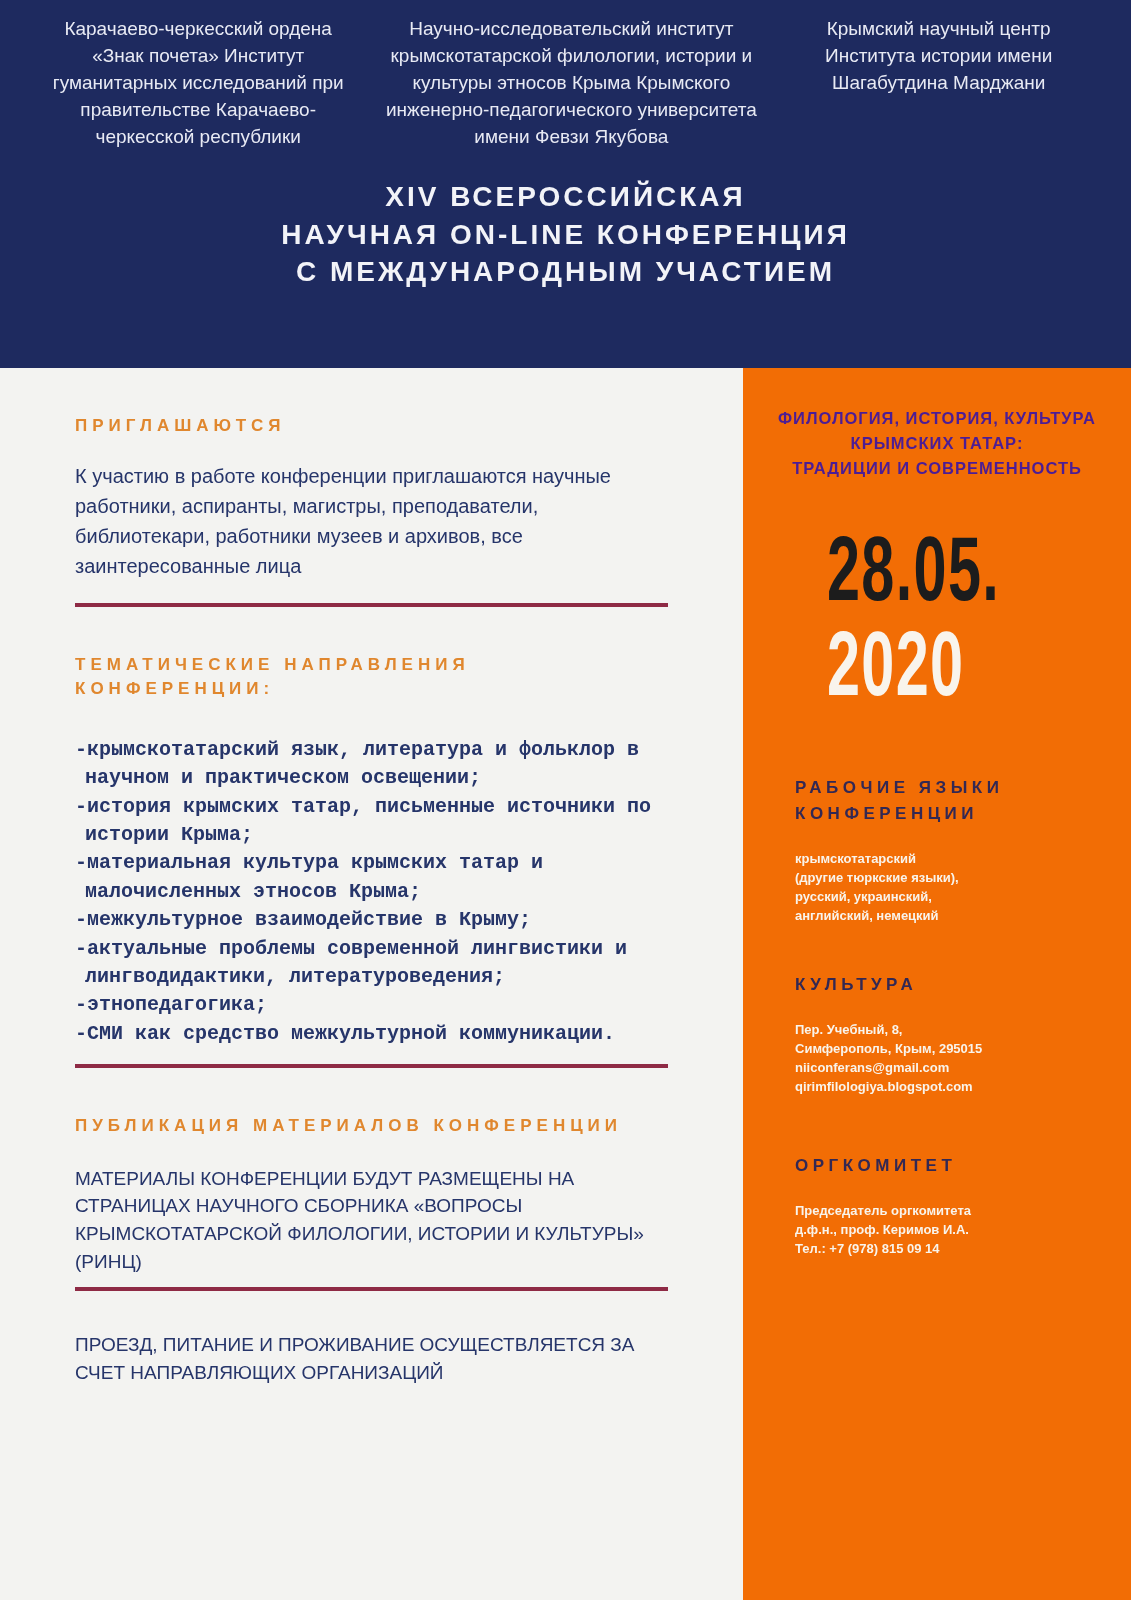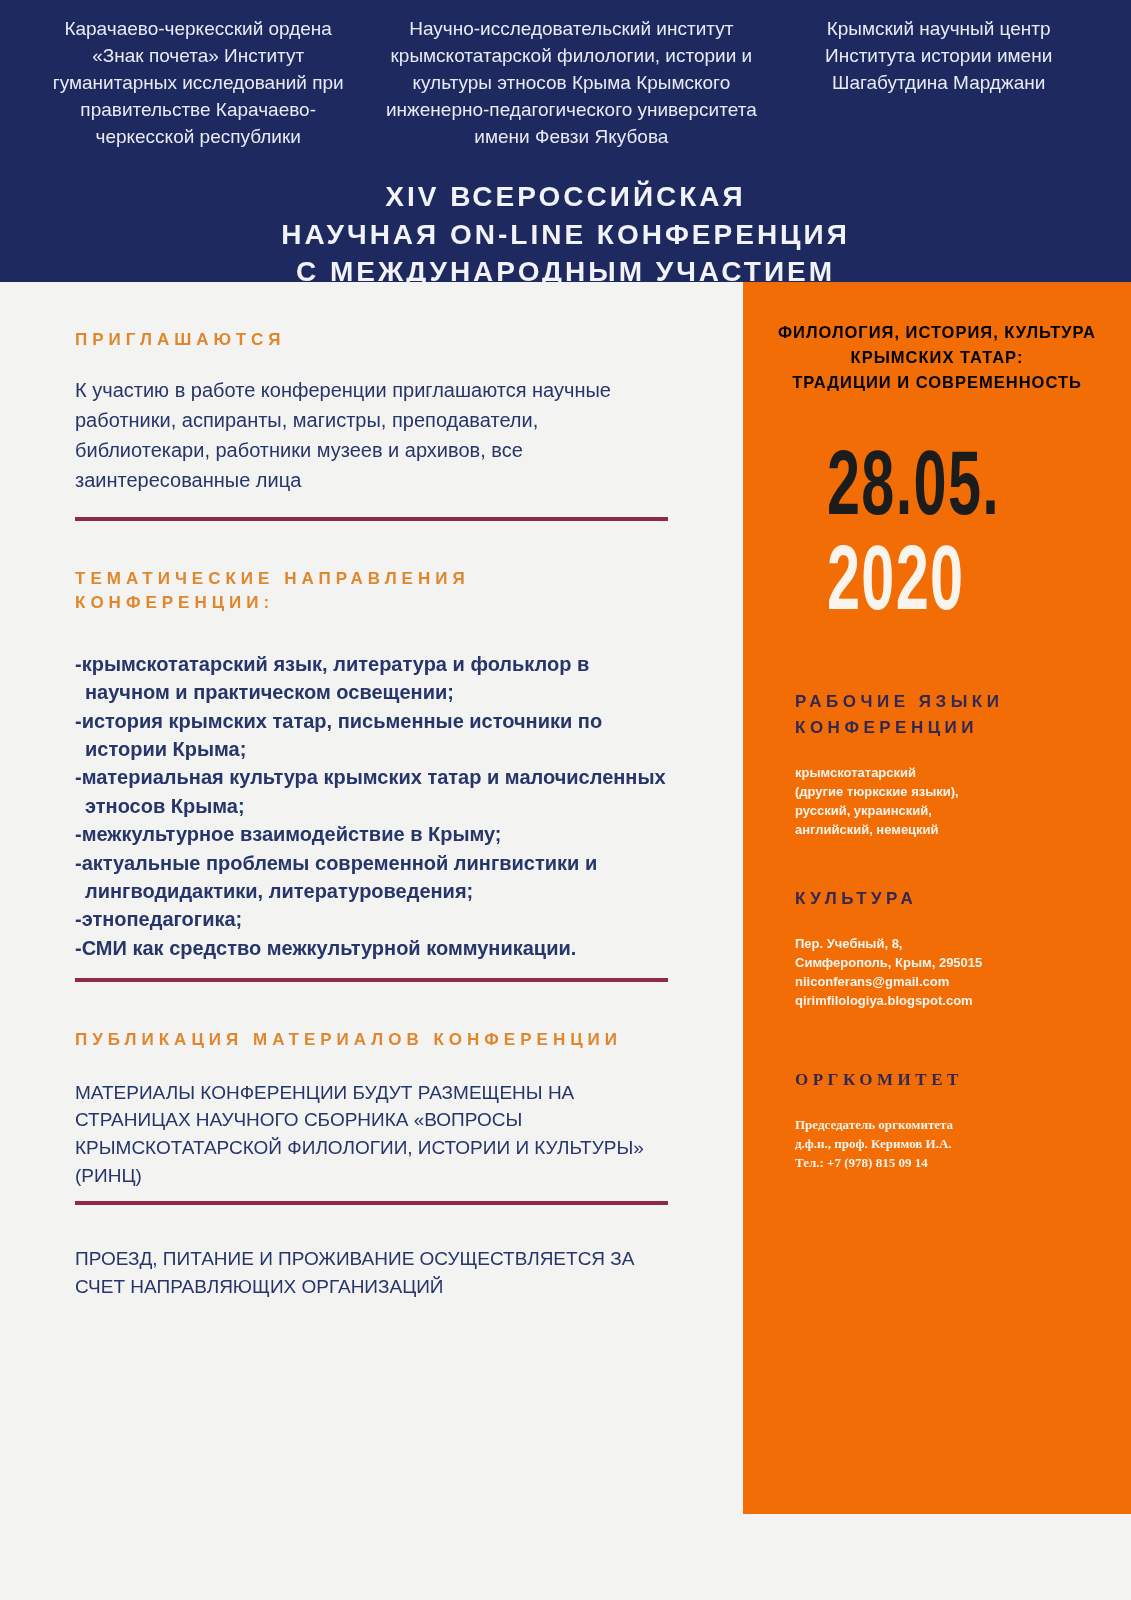--- a/index.html
+++ b/index.html
@@ -7,21 +7,21 @@
     position:relative;
     width:1131px; height:1600px;
     margin:0 auto;
     background:#F3F3F1;
     font-family:"Liberation Sans", sans-serif;
     overflow:hidden;
   }
 
   
   .banner {
-    height:282px;
+    height:368px;
     background:#1E2A5F;
     box-sizing:border-box;
     padding:16px 46px 0;
   }
   .institutions {
     display:flex;
     justify-content:space-between;
     gap:20px;
   }
   .inst {
@@ -81,32 +81,32 @@
   .rule-3 { margin:12px 0 40px; }
   .topics-list {
     list-style:none;
     margin:34px 0 0;
     padding:0;
     color:#26356A;
     font-size:20px;
     font-weight:700;
     line-height:1.42;
   }
-  .topics-list li { padding-left:10px; text-indent:-10px; }
+  .topics-list li { padding-left:10px; text-indent:-10px;font-family:Liberation Mono, monospace; }
   .pub-head { margin-bottom:26px; }
 
   
   .right {
     width:388px;
     background:#F26D05;
     box-sizing:border-box;
     padding:38px 0 0;
   }
   .theme {
-    color:#000000;
+    color:#4c1d95;
     font-weight:800;
     font-size:16.5px;
     letter-spacing:1px;
     text-align:center;
     line-height:1.5;
     white-space:pre-line;
     margin:0 6px;
   }
   .date { padding-left:84px; margin-top:42px; }
   .dline {
@@ -133,21 +133,21 @@
     color:#F9F4EC;
     font-size:13px;
     font-weight:700;
     line-height:1.45;
     margin:24px 26px 0 52px;
     white-space:pre-line;
   }
   .ptxt-cont { margin-top:0; }
   .sec-lang { margin-top:64px; }
   .sec-contacts { margin-top:46px; }
-  .sec-committee { margin-top:56px;font-family:Liberation Serif, serif; }
+  .sec-committee { margin-top:56px; }
 </style>
 </head>
 <body>
 
 <div class="poster">
 
   <header class="banner">
     <div class="institutions">
       <div class="inst inst-1">Карачаево-черкесский ордена «Знак почета» Институт гуманитарных исследований при правительстве Карачаево-черкесской республики</div>
       <div class="inst inst-2">Научно-исследовательский институт крымскотатарской филологии, истории и культуры этносов Крыма Крымского инженерно-педагогического университета имени Февзи Якубова</div>

